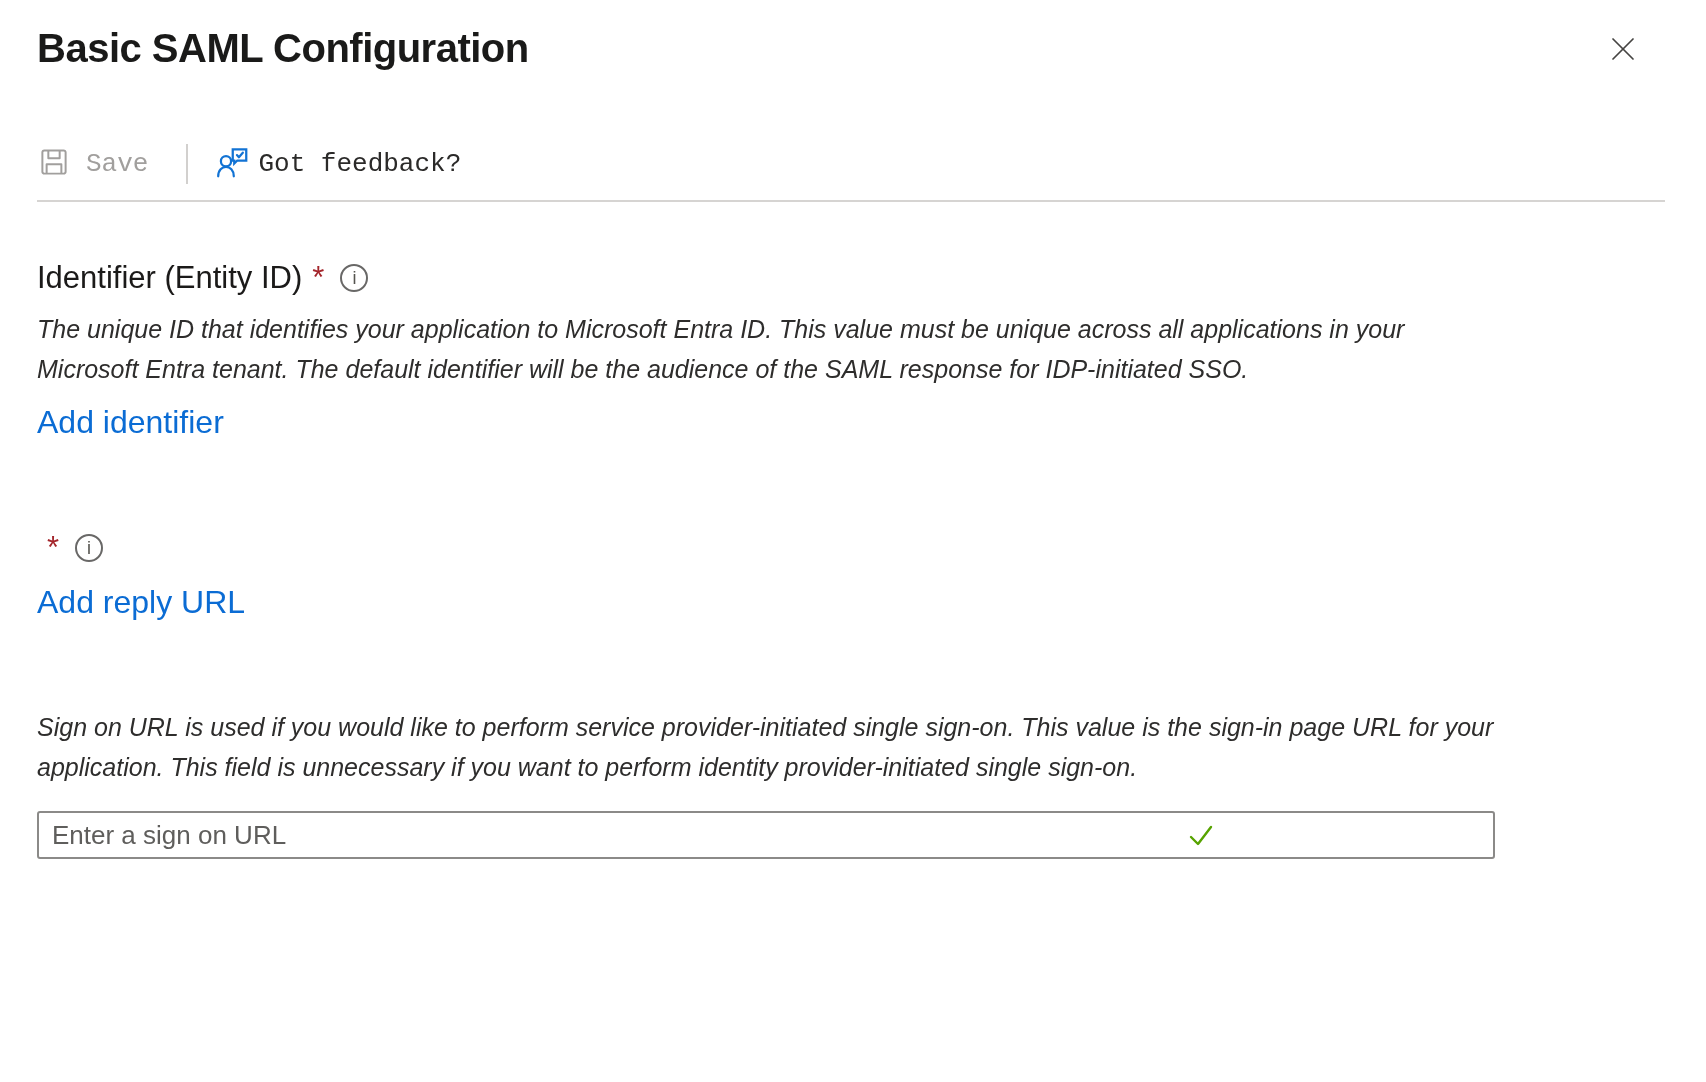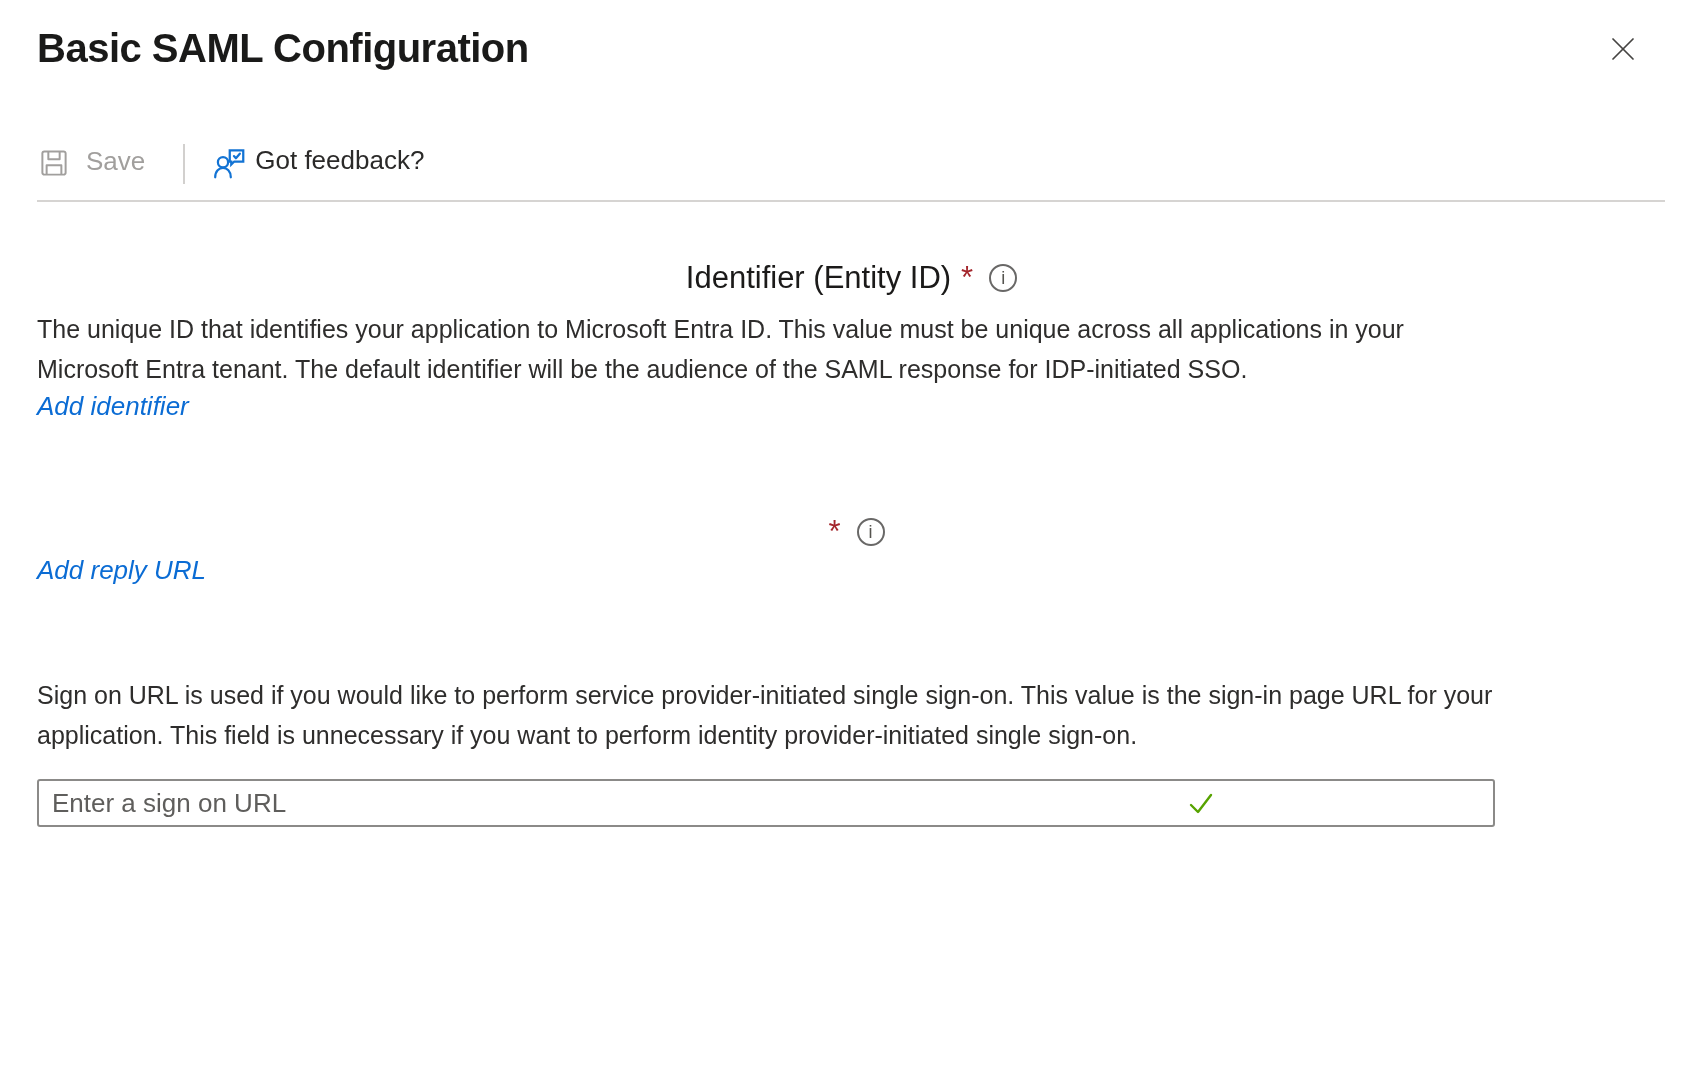--- a/index.html
+++ b/index.html
@@ -16,52 +16,52 @@
   .title-row { display: flex; justify-content: space-between; align-items: flex-start; }
   .page-title { font-size: 40px; line-height: 48px; font-weight: 700; color: #1a1a19; letter-spacing: -0.5px; text-align: center; }
   .close-btn {
     background: none; border: none; cursor: pointer;
     margin-top: 8px; margin-right: 26px; padding: 2px;
     line-height: 0;
   }
 
   
   .toolbar { margin-top: 70px; height: 44px; display: flex; align-items: center; }
-  .tb-btn { display: flex; align-items: flex-start; background: none; border: none; font-family: Liberation Sans, sans-serif; }
+  .tb-btn { display: flex; align-items: center; background: none; border: none; font-family: Liberation Mono, monospace; }
   .save-btn { cursor: default; }
   .save-btn .tb-label { color: #a19f9d; font-size: 26px; margin-left: 15px; }
   .feedback-btn { cursor: pointer; }
   .feedback-btn .tb-label { color: #2b2a29; font-size: 26px; margin-left: 8px; }
   .tb-sep { width: 2px; height: 40px; background: #d2d0ce; margin: 0 26px 0 38px; }
 
   .rule { margin-top: 14px; width: 1628px; border: none; border-top: 2px solid #d6d4d2; }
 
   
   .section { margin-top: 55px; }
   .section + .section { margin-top: 88px; }
-  .sec-head { display: flex; align-items: center; font-size: 31px; line-height: 42px; font-weight: 400; color: #1b1a19; justify-content: center; }
+  .sec-head { display: flex; align-items: center; font-size: 31px; line-height: 42px; font-weight: 400; color: #1b1a19; }
   .req { color: #a4262c; margin-left: 10px; font-size: 31px; }
   .info-btn {
     background: none; border: none; cursor: pointer; padding: 0;
     margin-left: 16px; line-height: 0;
   }
   .info-circle {
     display: inline-flex; align-items: center; justify-content: center;
     width: 28px; height: 28px; border-radius: 50%;
     border: 2px solid #696867; color: #55544f;
     font-size: 18px; font-style: normal; font-weight: 400;
   }
   .sec-desc {
     margin-top: 10px; max-width: 1470px;
-    font-size: 25px; line-height: 40px; color: #2e2d2c;
+    font-size: 25px; line-height: 40px; font-style: italic; color: #2e2d2c;
   }
   .sec-link {
-    display: inline-block; 
-    font-size: 26px; line-height: 34px; color: #0b6cd4;
-    text-decoration: none; cursor: pointer; font-style: italic;
+    display: inline-block; margin-top: 16px;
+    font-size: 32px; line-height: 34px; color: #0b6cd4;
+    text-decoration: none; cursor: pointer;
   }
 
   
   .input-wrap { position: relative; margin-top: 24px; width: 1190px; }
   .url-input {
     width: 1458px; height: 48px;
     border: 2px solid #8b8a88; border-radius: 3px;
     font-family: inherit; font-size: 26px; color: #323130;
     padding: 0 60px 0 13px; outline: none; background: #fff;
   }

